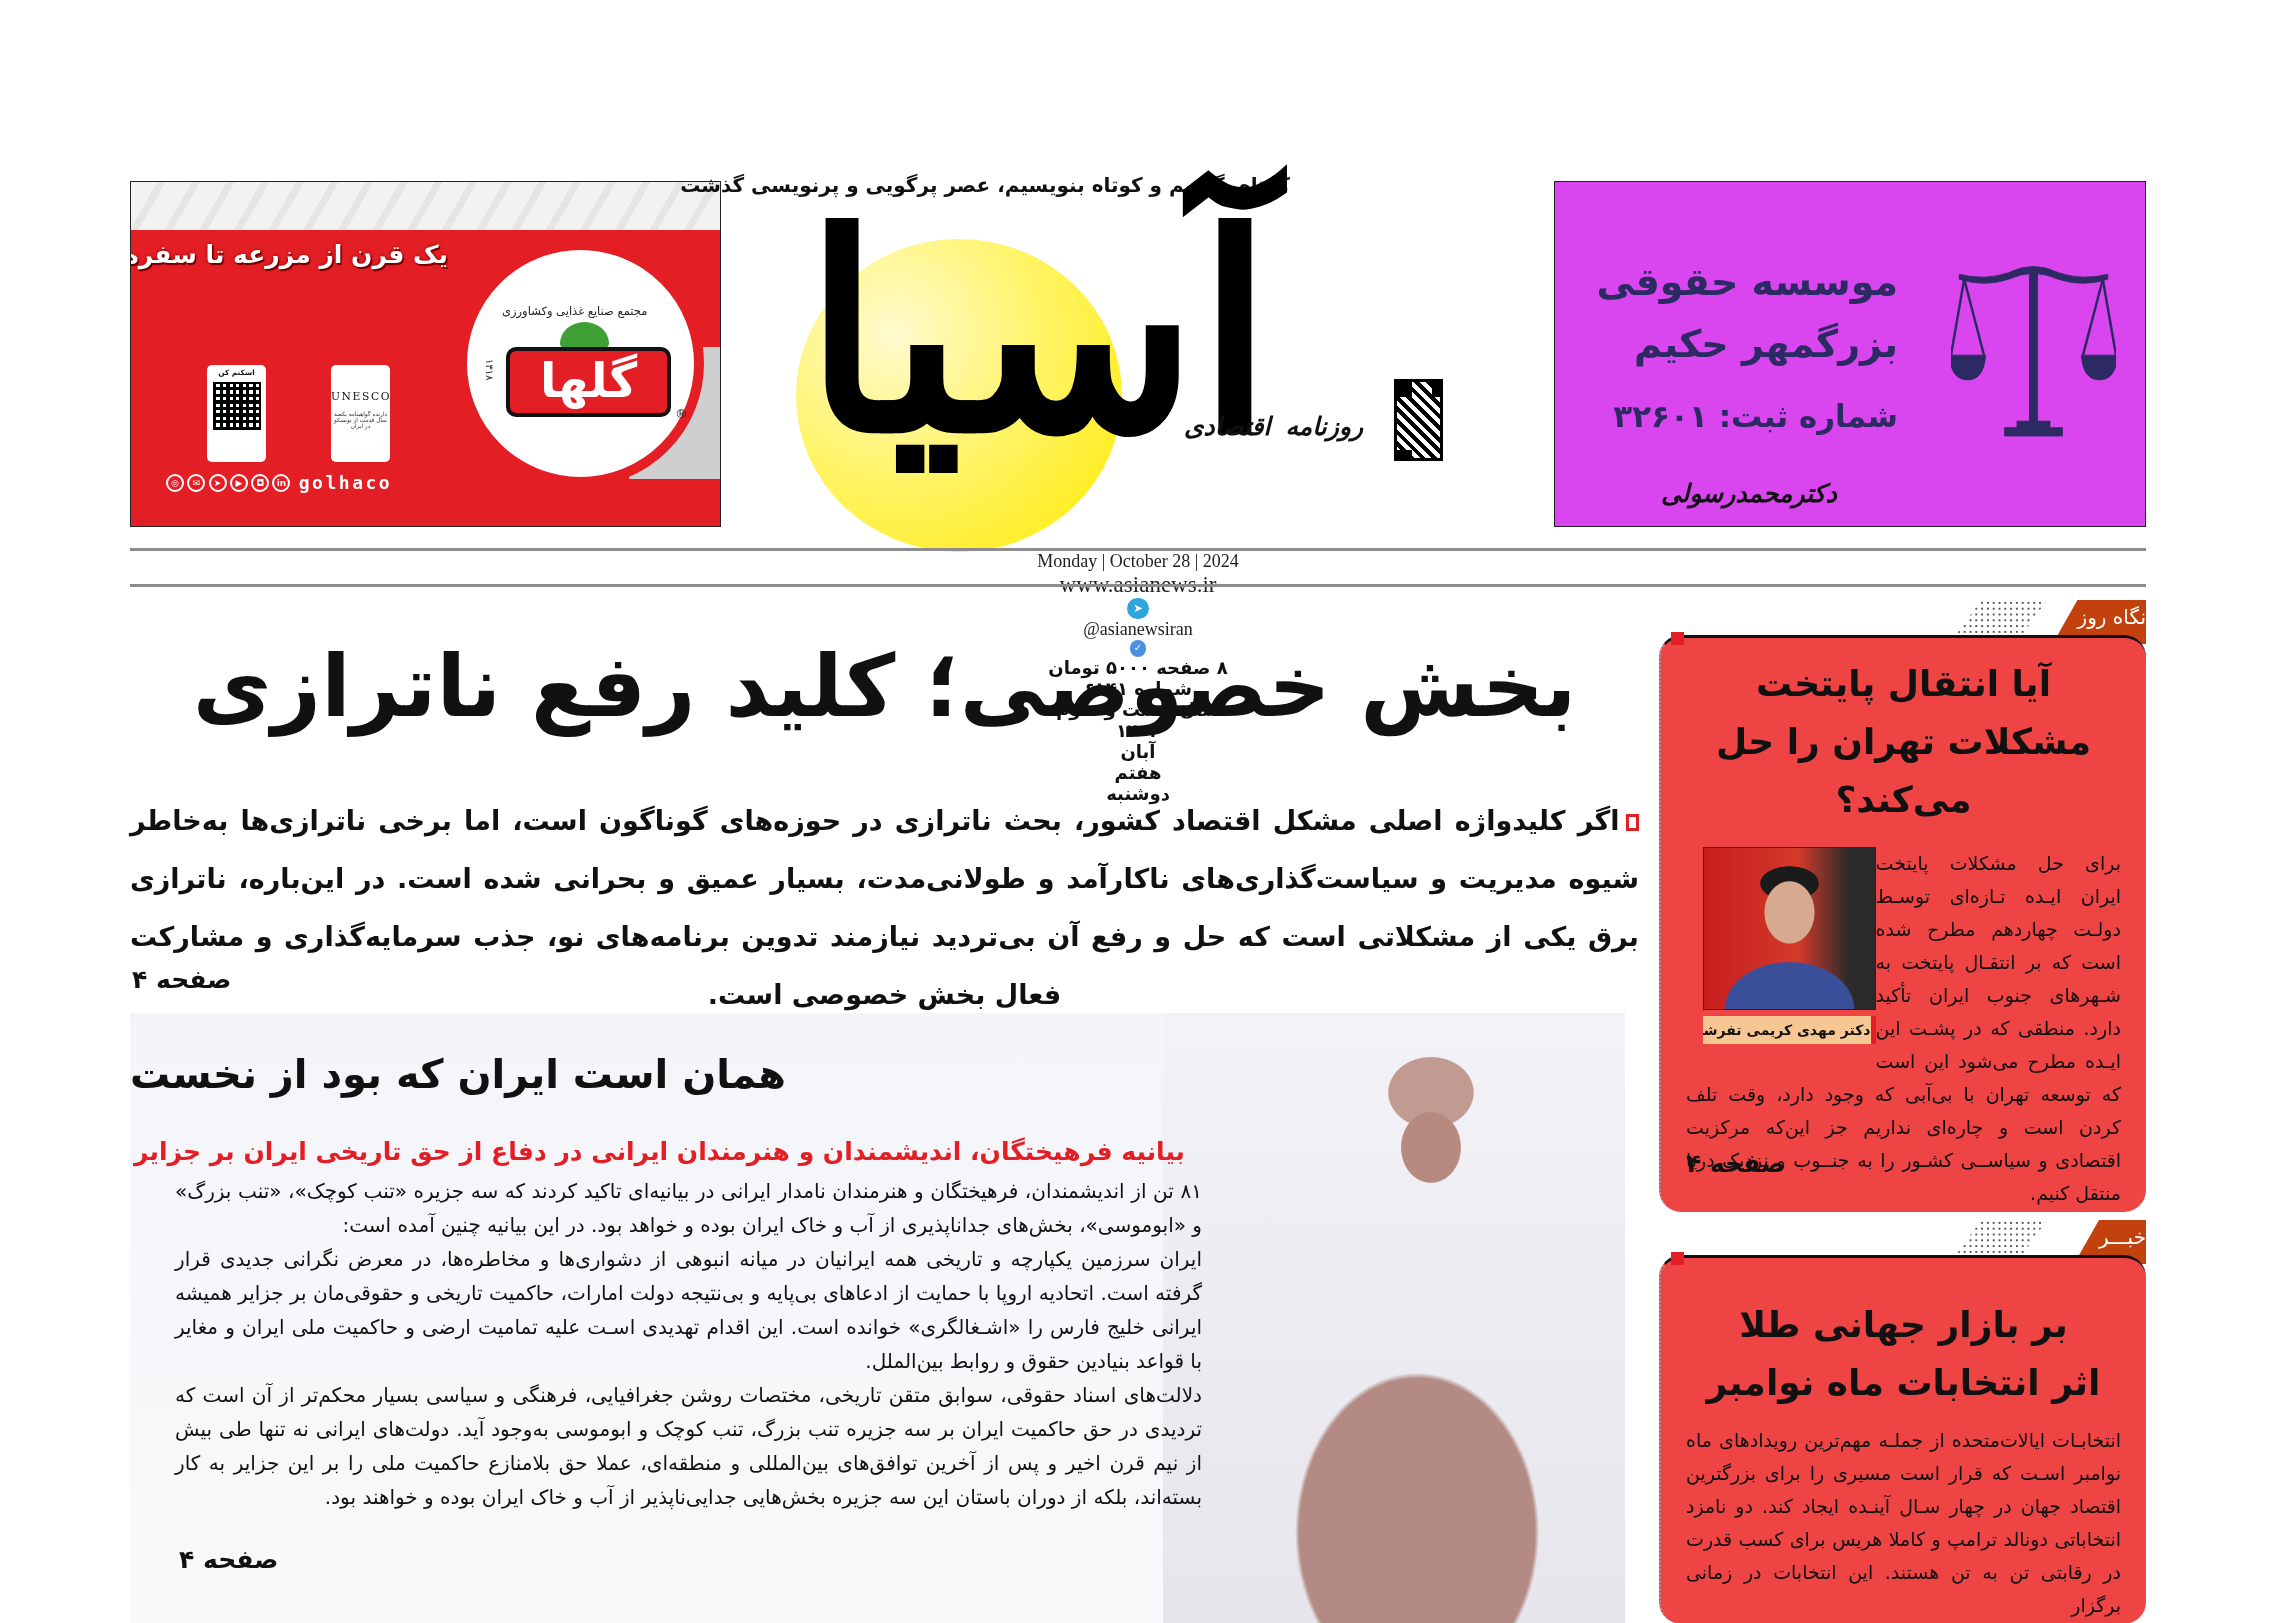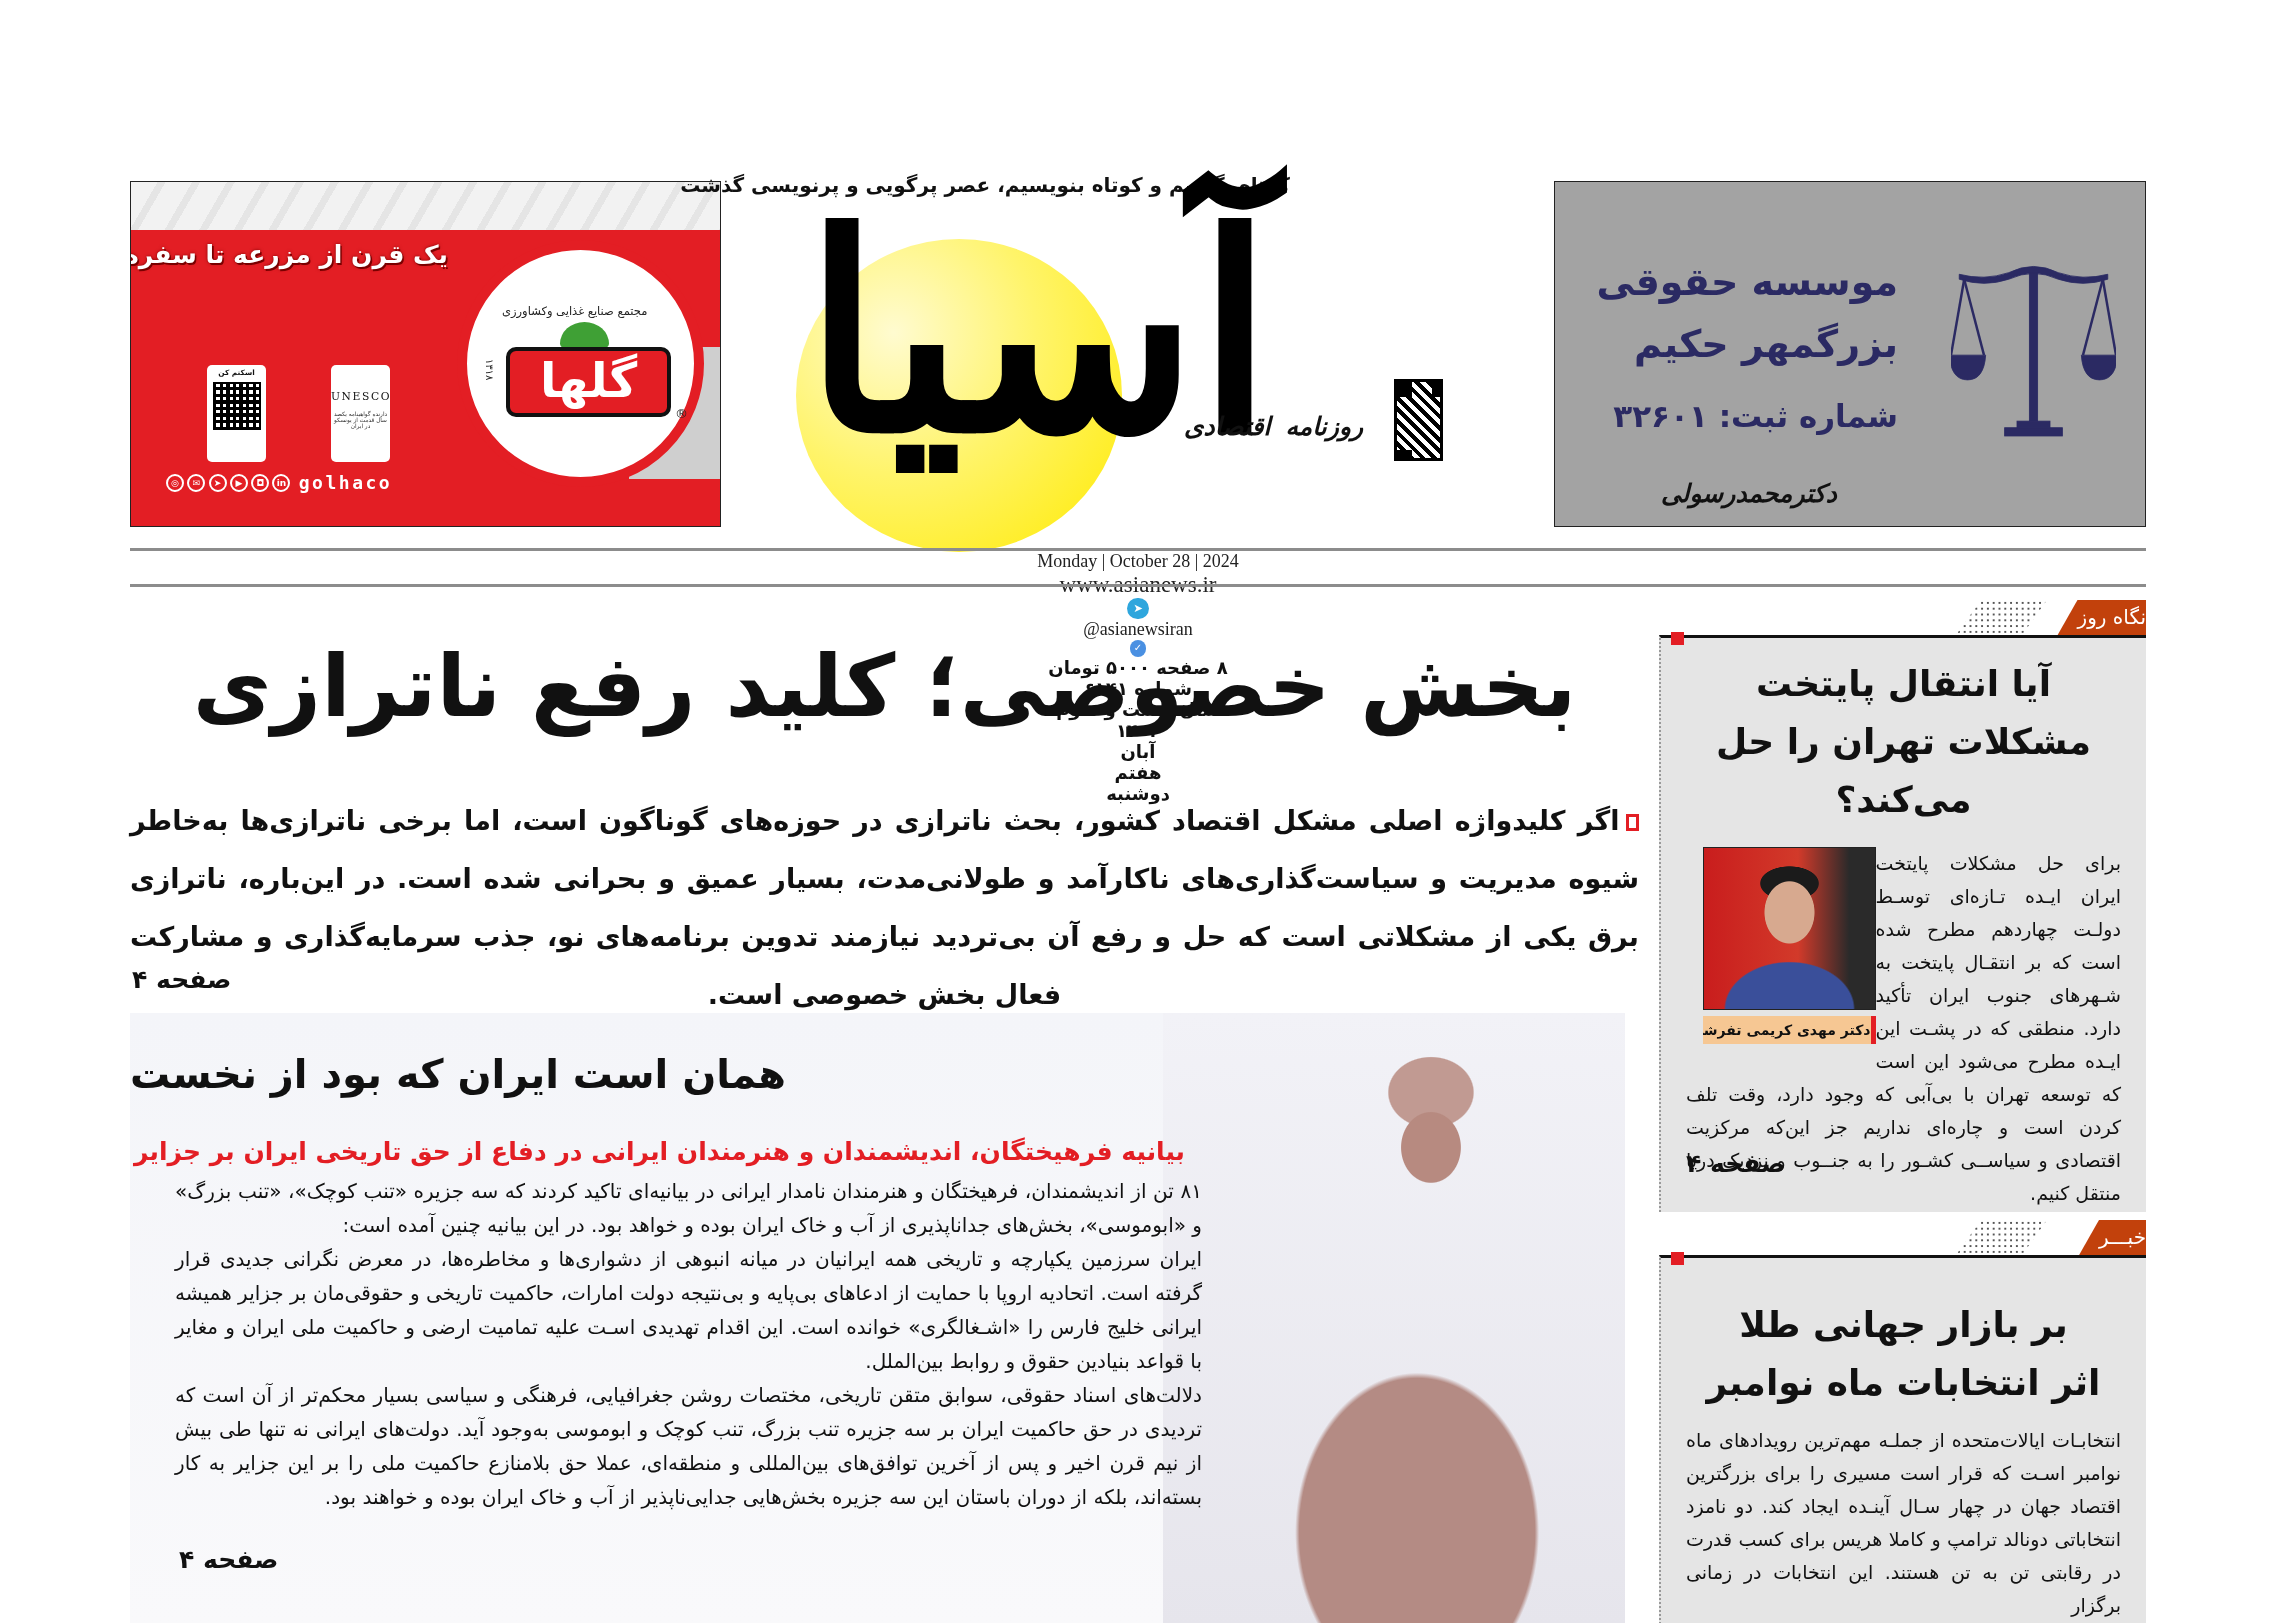--- a/index.html
+++ b/index.html
@@ -37,21 +37,21 @@
   .logo-sun { position: absolute; left: 0; top: 74px; width: 326px; height: 313px; border-radius: 50%; background: radial-gradient(circle at 30% 30%, #fffbd0 0%, #fff46a 45%, #ffea00 100%); }
   .logo-motto { position: absolute; right: 190px; top: 8.2px; font-size: 20px; font-weight: bold; white-space: nowrap; direction: rtl; }
   .logo-word { position: absolute; left: 8.2px; top: 33px; font-size: 272px; font-weight: bold; line-height: 1; color: #000; font-family: "DejaVu Serif", serif; direction: rtl; letter-spacing: -16.5px; }
   .logo-sub { position: absolute; left: 388px; top: 247px; font-size: 25px; font-style: italic; font-weight: bold; direction: rtl; white-space: nowrap; font-family: Liberation Mono, monospace; }
   .logo-qr { position: absolute; left: 598px; top: 214px; width: 49px; height: 82px; background:
       linear-gradient(#000,#000) 0 0/15px 15px no-repeat,
       linear-gradient(#000,#000) 35px 0/15px 15px no-repeat,
       linear-gradient(#000,#000) 0 68px/15px 15px no-repeat,
       repeating-linear-gradient(45deg,#000 0 4.1px,#fff 4.1px 8.2px); border: 3.3px solid #000; }
 
-  .ad-right { left: 1554px; top: 181px; width: 592px; height: 346px; border: 1.6px solid #222; background: #a3a3a3; }
+  .ad-right { left: 1554px; top: 181px; width: 592px; height: 346px; border: 1.6px solid #222; background: #d946ef; }
   .ad-right .t1, .ad-right .t2, .ad-right .t3 { position: absolute; right: 247px; color: #2b2a63; font-weight: bold; white-space: nowrap; direction: rtl; }
   .ad-right .t1 { top: 78px; font-size: 38px; }
   .ad-right .t2 { top: 140px; font-size: 38px; }
   .ad-right .t3 { top: 216px; font-size: 31px; }
   .ad-right .sig { position: absolute; left: 106px; top: 297px; font-size: 25px; font-style: italic; font-weight: bold; direction: rtl; white-space: nowrap; }
   .ad-right .scales { position: absolute; left: 396px; top: 74px; width: 165px; height: 190px; }
 
   
   .rule { left: 130px; width: 2016px; height: 3.3px; background: #8c8c8c; }
   .rule.thin { height: 2.5px; }
@@ -75,21 +75,21 @@
       radial-gradient(ellipse 70px 58px at 58% 13%, #c19a92 0 60%, transparent 62%),
       radial-gradient(ellipse 214px 280px at 55% 85%, #b48b84 0 55%, transparent 57%),
       linear-gradient(180deg,#f2f2f7,#e6e5ec); }
   .feature .title { position: absolute; left: 0; top: 38px; width: 1072px; text-align: left; font-size: 40px; font-weight: bold; direction: rtl; }
   .feature .subtitle { position: absolute; left: 49px; top: 124px; width: 1006px; text-align: center; font-size: 25px; font-weight: bold; color: #e31e24; direction: rtl; white-space: nowrap; }
   .feature .body { position: absolute; left: 45px; top: 161px; width: 1027px; direction: rtl; font-size: 20px; line-height: 34px; text-align: justify; }
   .feature .body p { margin: 0; }
   .feature .ref { position: absolute; left: 49px; top: 532px; }
 
   
-  .side-box { left: 1659px; width: 487px; background: #e5e5e5; border-top: 3.3px solid #111; border-left: 2.5px dotted #999; }
+  .side-box { left: 1659px; width: 487px; background: #ef4444; border-top: 3.3px solid #111; border-left: 2.5px dotted #999; border-radius: 22px; }
   .side-tag { height: 35px; }
   .side-tag .label { position: absolute; right: 0; top: 0; height: 44px; padding: 0 0 0 25px; background: #c2410c; color: #fff; font-size: 20px; line-height: 35px; direction: rtl; clip-path: polygon(25px 0,100% 0,100% 100%,0 100%); }
   .side-tag .dots { position: absolute; right: 99px; top: 0; width: 91px; height: 35px; background: radial-gradient(#555 0.8px, transparent 1.2px) 0 0/5.8px 5.8px; clip-path: polygon(25px 0,100% 0,66px 100%,0 100%); }
   .side-tag .sq { position: absolute; left: 11.5px; bottom: -10px; width: 13px; height: 13px; background: #e31e24; z-index: 2; }
   .side-title { text-align: center; font-weight: bold; font-size: 36px; line-height: 58px; direction: rtl; margin-top: 16.5px; }
   .side-body { direction: rtl; font-size: 19px; line-height: 33px; text-align: justify; padding: 0 25px; }
   .photo { float: left; width: 173px; margin: 0 0 8.2px 16.5px; }
   .photo .img { width: 173px; height: 163px; border: 1.6px solid #222; background:
       radial-gradient(ellipse 41px 51px at 50% 40%, #d7a98f 0 60%, transparent 62%),
       radial-gradient(ellipse 48px 28px at 50% 22%, #1b1b1b 0 60%, transparent 62%),

